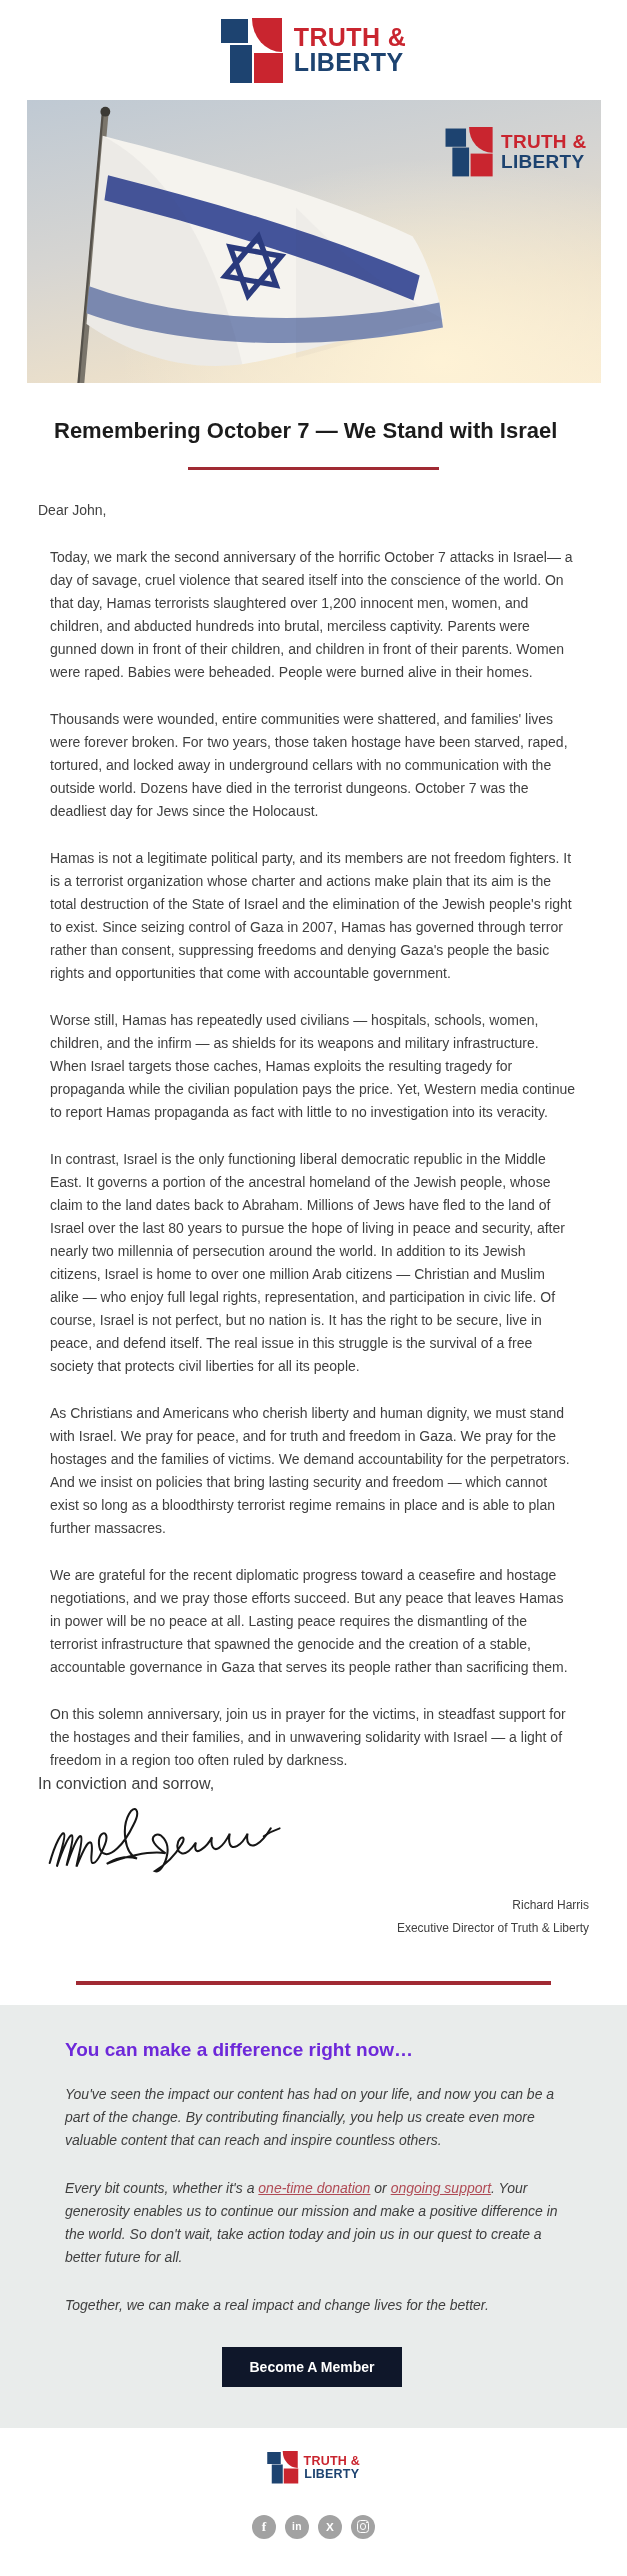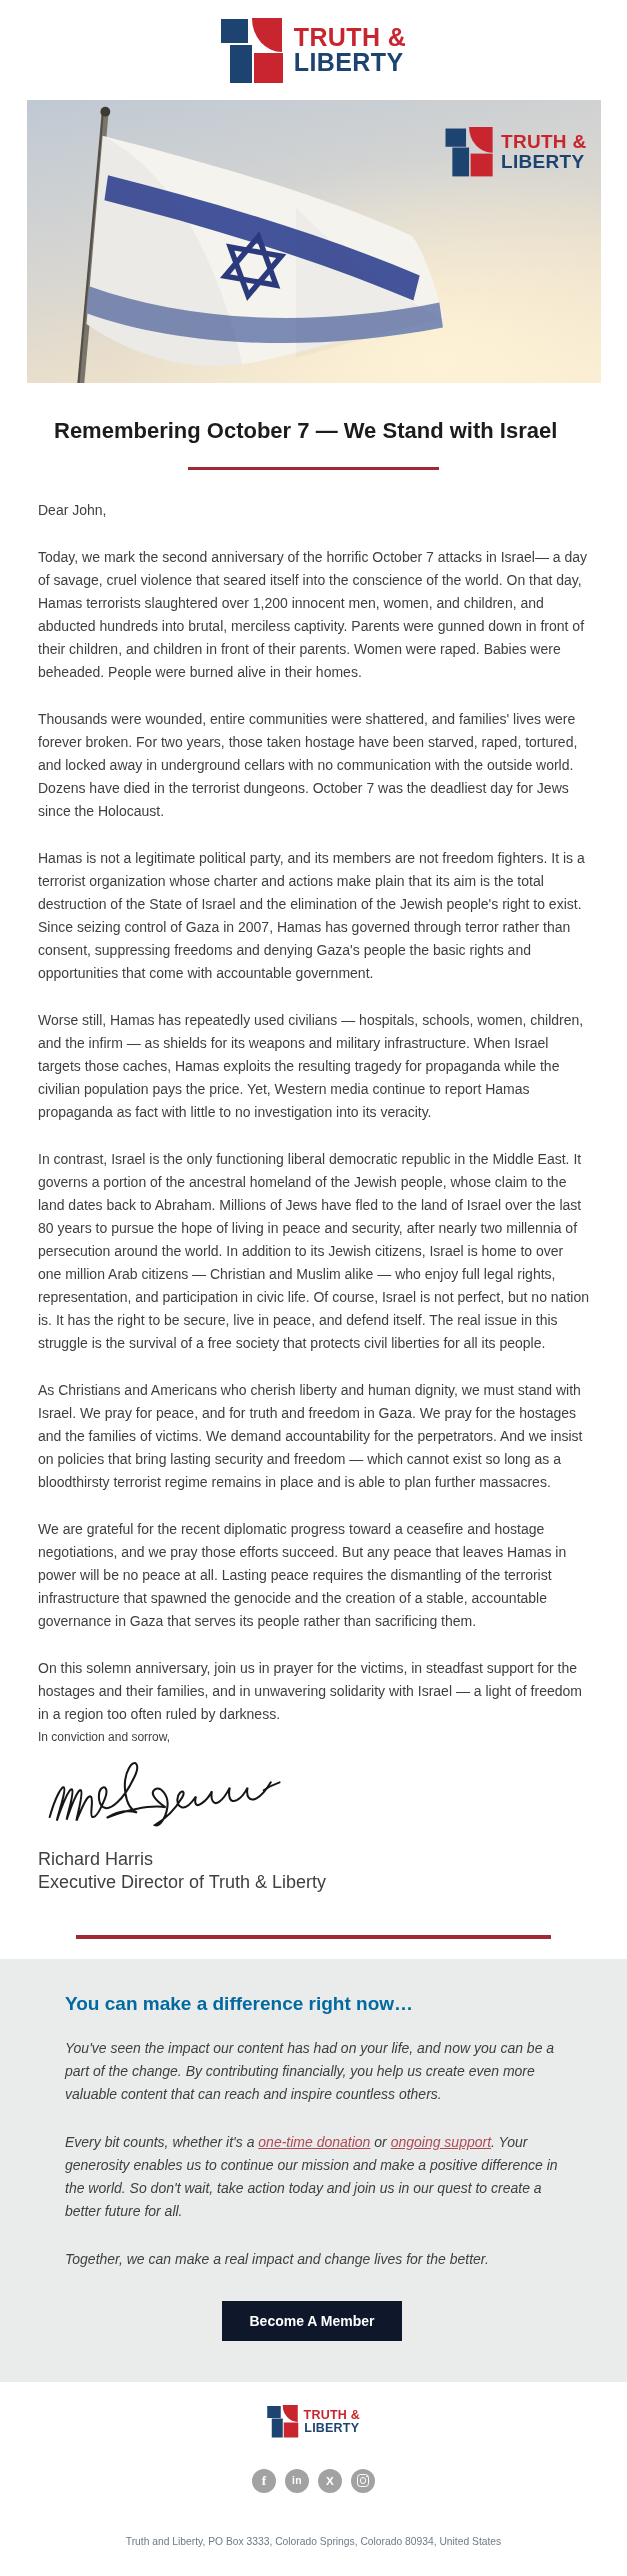--- a/index.html
+++ b/index.html
@@ -29,30 +29,30 @@
       radial-gradient(ellipse at 72% 92%, rgba(255,243,214,.95), rgba(255,243,214,0) 55%),
       linear-gradient(168deg,#bfc9d3 0%,#d6d5d2 42%,#eadfcb 72%,#f7ead3 100%);}
   .hero svg{position:absolute;left:0;top:0;}
   .hero-logo{position:absolute;top:27px;right:14.3px;}
 
   
   .article{padding:0 38px;}
   .title{margin:30.5px 16px 0;text-align:left;color:#1c1c1c;font-size:22px;line-height:33px;font-weight:bold;}
   .title-rule{width:251px;height:3.6px;background:#a02a33;margin:20px auto 0;}
   .greeting{margin:29px 0 16px;font-size:14px;line-height:23px;}
-  .para{margin:24px 0 0;font-size:14px;line-height:23px;}
-  .closing{margin:0;font-size:12px;line-height:23px;}
+  .para{margin:24px 12px 0;font-size:14px;line-height:23px;}
+  .closing{margin:0;font-size:16px;line-height:23px;}
   .signature{margin:10.8px 0 3.6px 1.8px;}
-  .sig-line{margin:0;font-size:18px;line-height:23px;}
+  .sig-line{margin:0;font-size:12px;line-height:23px;text-align:right;}
 
   .rule-bottom{width:475px;height:3.6px;background:#a02a33;margin:41px auto 0;}
 
   
   .cta{background:#e9eceb;margin-top:20px;padding:27px 68px 41px 65px;}
-  .cta h2{margin:3.6px 0 0;color:#0369a1;font-size:19px;line-height:27px;font-weight:bold;}
+  .cta h2{margin:3.6px 0 0;color:#6d28d9;font-size:19px;line-height:27px;font-weight:bold;}
   .cta p{margin:20px 0 0;font-size:14px;line-height:23px;color:#3f3f3f;font-style:italic;}
   .cta p.space{margin-top:25px;}
   .cta a.inline-link{color:#b04b55;text-decoration:underline;}
   .btn-row{text-align:center;margin-top:30.5px;}
   .btn{display:inline-block;background:#0f172a;color:#ffffff;font-weight:bold;font-size:14px;
        padding:11.7px 27px;text-decoration:none;}
 
   
   .footer{text-align:center;padding:23px 0 34px;}
   .footer-logo-wrap{height:39px;}

